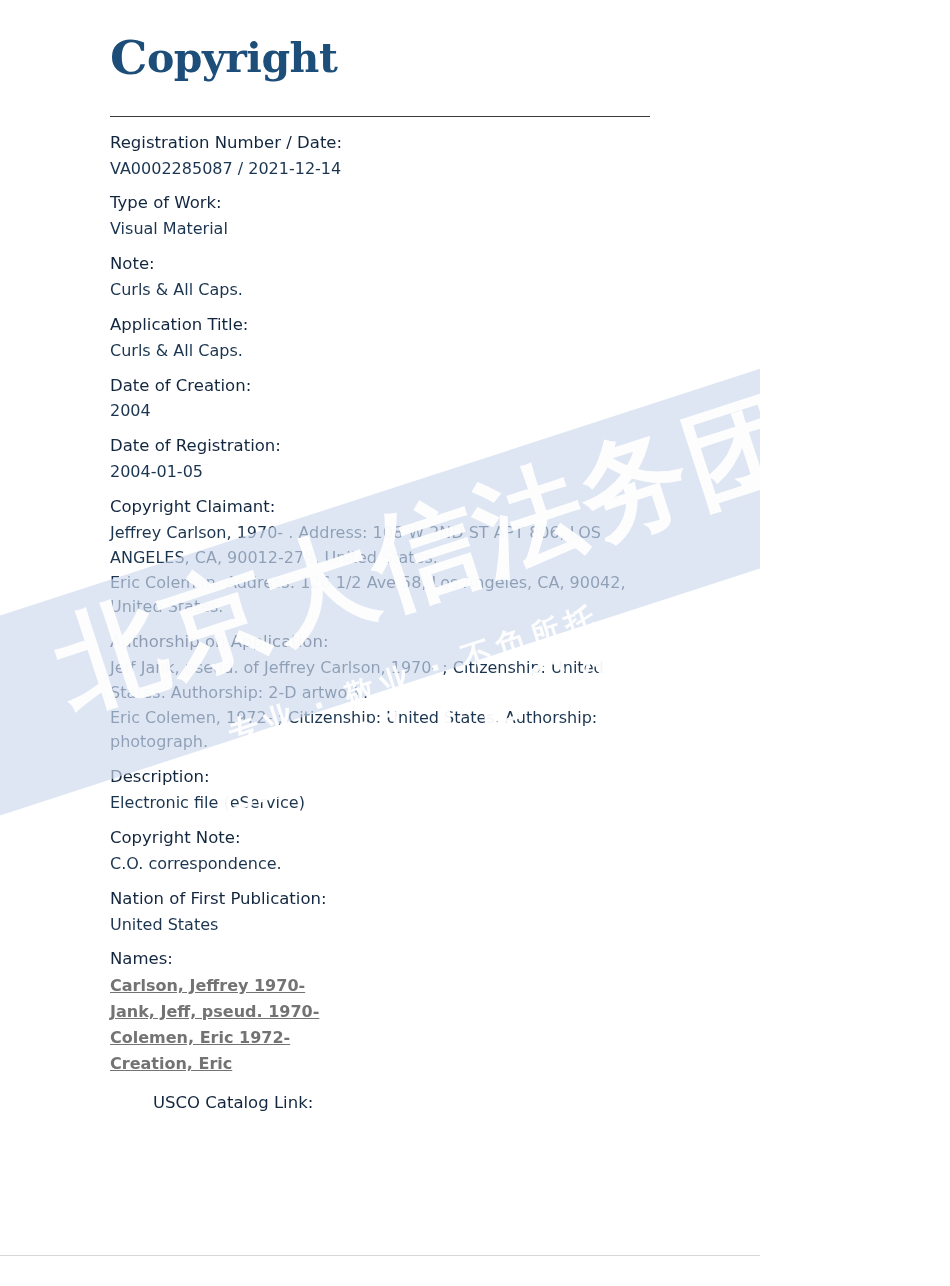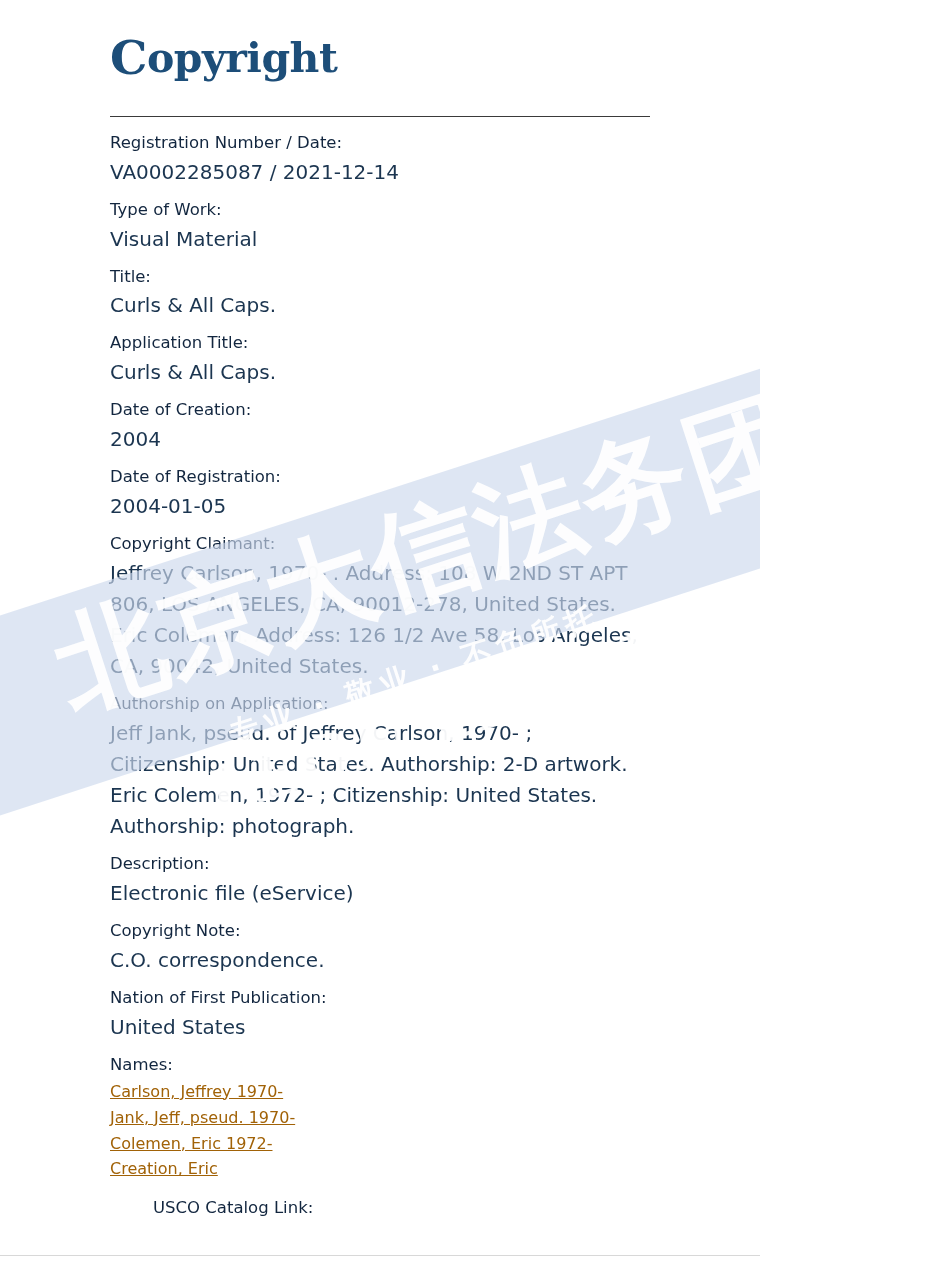--- a/index.html
+++ b/index.html
@@ -106,34 +106,35 @@
     margin-bottom: 10px;
   }
   .field-label {
     font-size: 16.5px;
     font-weight: normal;
     color: #12263f;
     line-height: 1.45;
     margin-bottom: 2px;
   }
   .field-value {
-    font-size: 20px;
+    font-size: 16px;
     color: #1b3category;
     color: #1b3550;
     line-height: 1.55;
   }
   .field-value .line {
     display: block;
   }
   .names-list a {
     display: block;
     font-size: 16px;
-    color: #a16207;
+    color: #737373;
     text-decoration: underline;
     line-height: 1.62;
+    font-weight: bold;
   }
   .last-label {
     margin-top: 14px;
     margin-left: 43px;
   }
   .bottom-rule {
     position: absolute;
     left: 0;
     bottom: 30px;
     width: 950px;
@@ -161,21 +162,21 @@
     </div>
 
     <div class="field">
       <div class="field-label">Type of Work:</div>
       <div class="field-value">
         <span class="line">Visual Material</span>
       </div>
     </div>
 
     <div class="field">
-      <div class="field-label">Title:</div>
+      <div class="field-label">Note:</div>
       <div class="field-value">
         <span class="line">Curls &amp; All Caps.</span>
       </div>
     </div>
 
     <div class="field">
       <div class="field-label">Application Title:</div>
       <div class="field-value">
         <span class="line">Curls &amp; All Caps.</span>
       </div>

